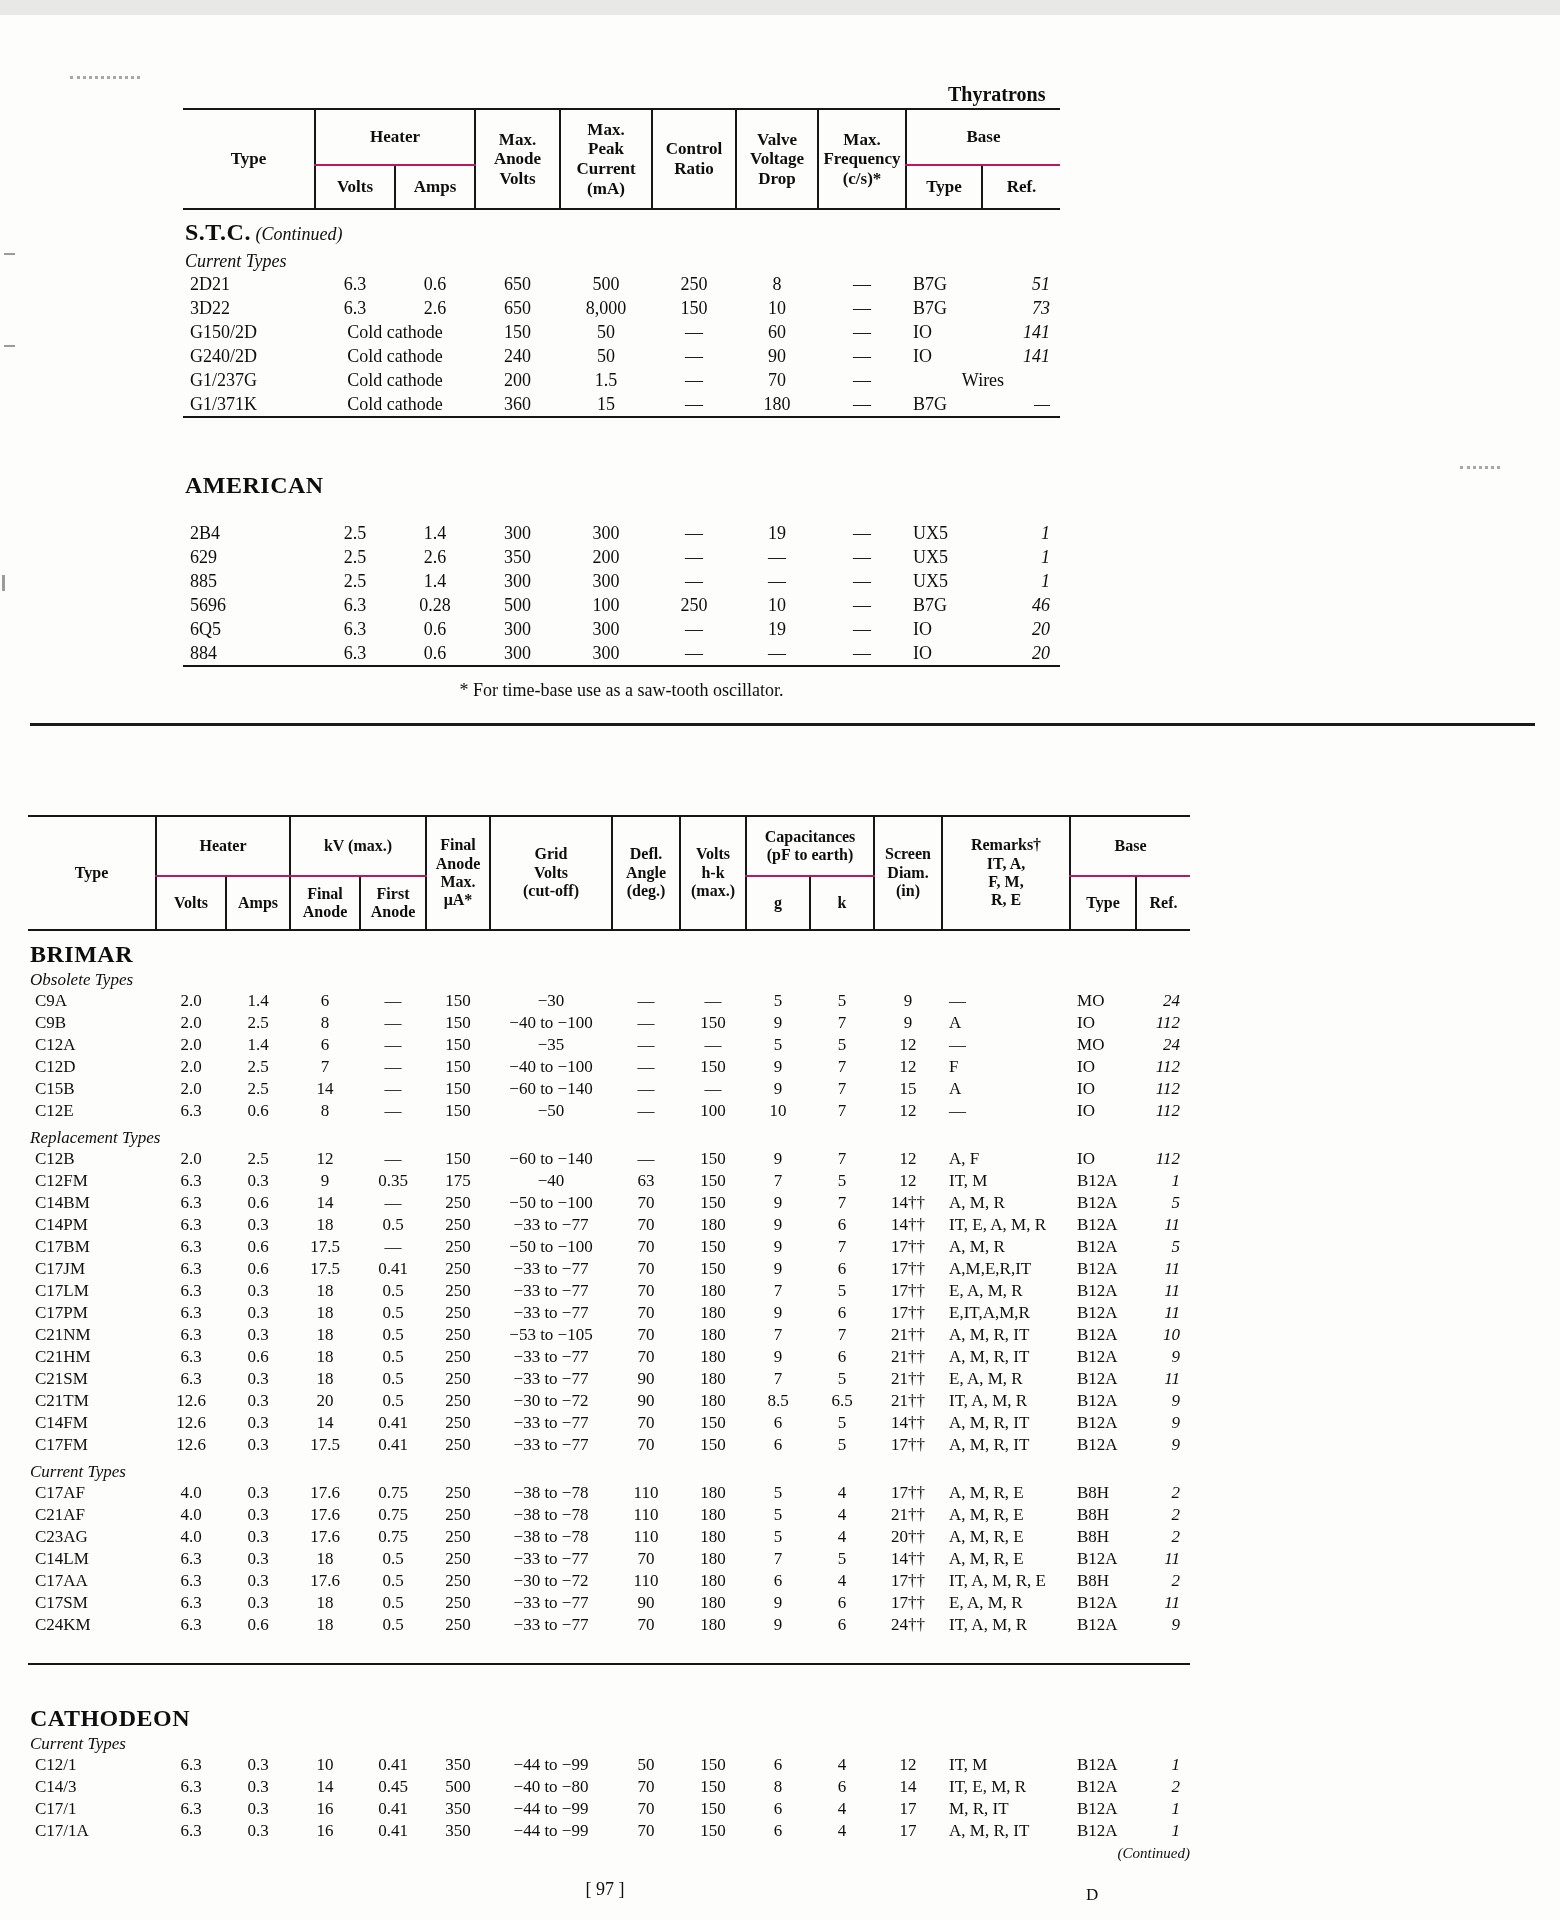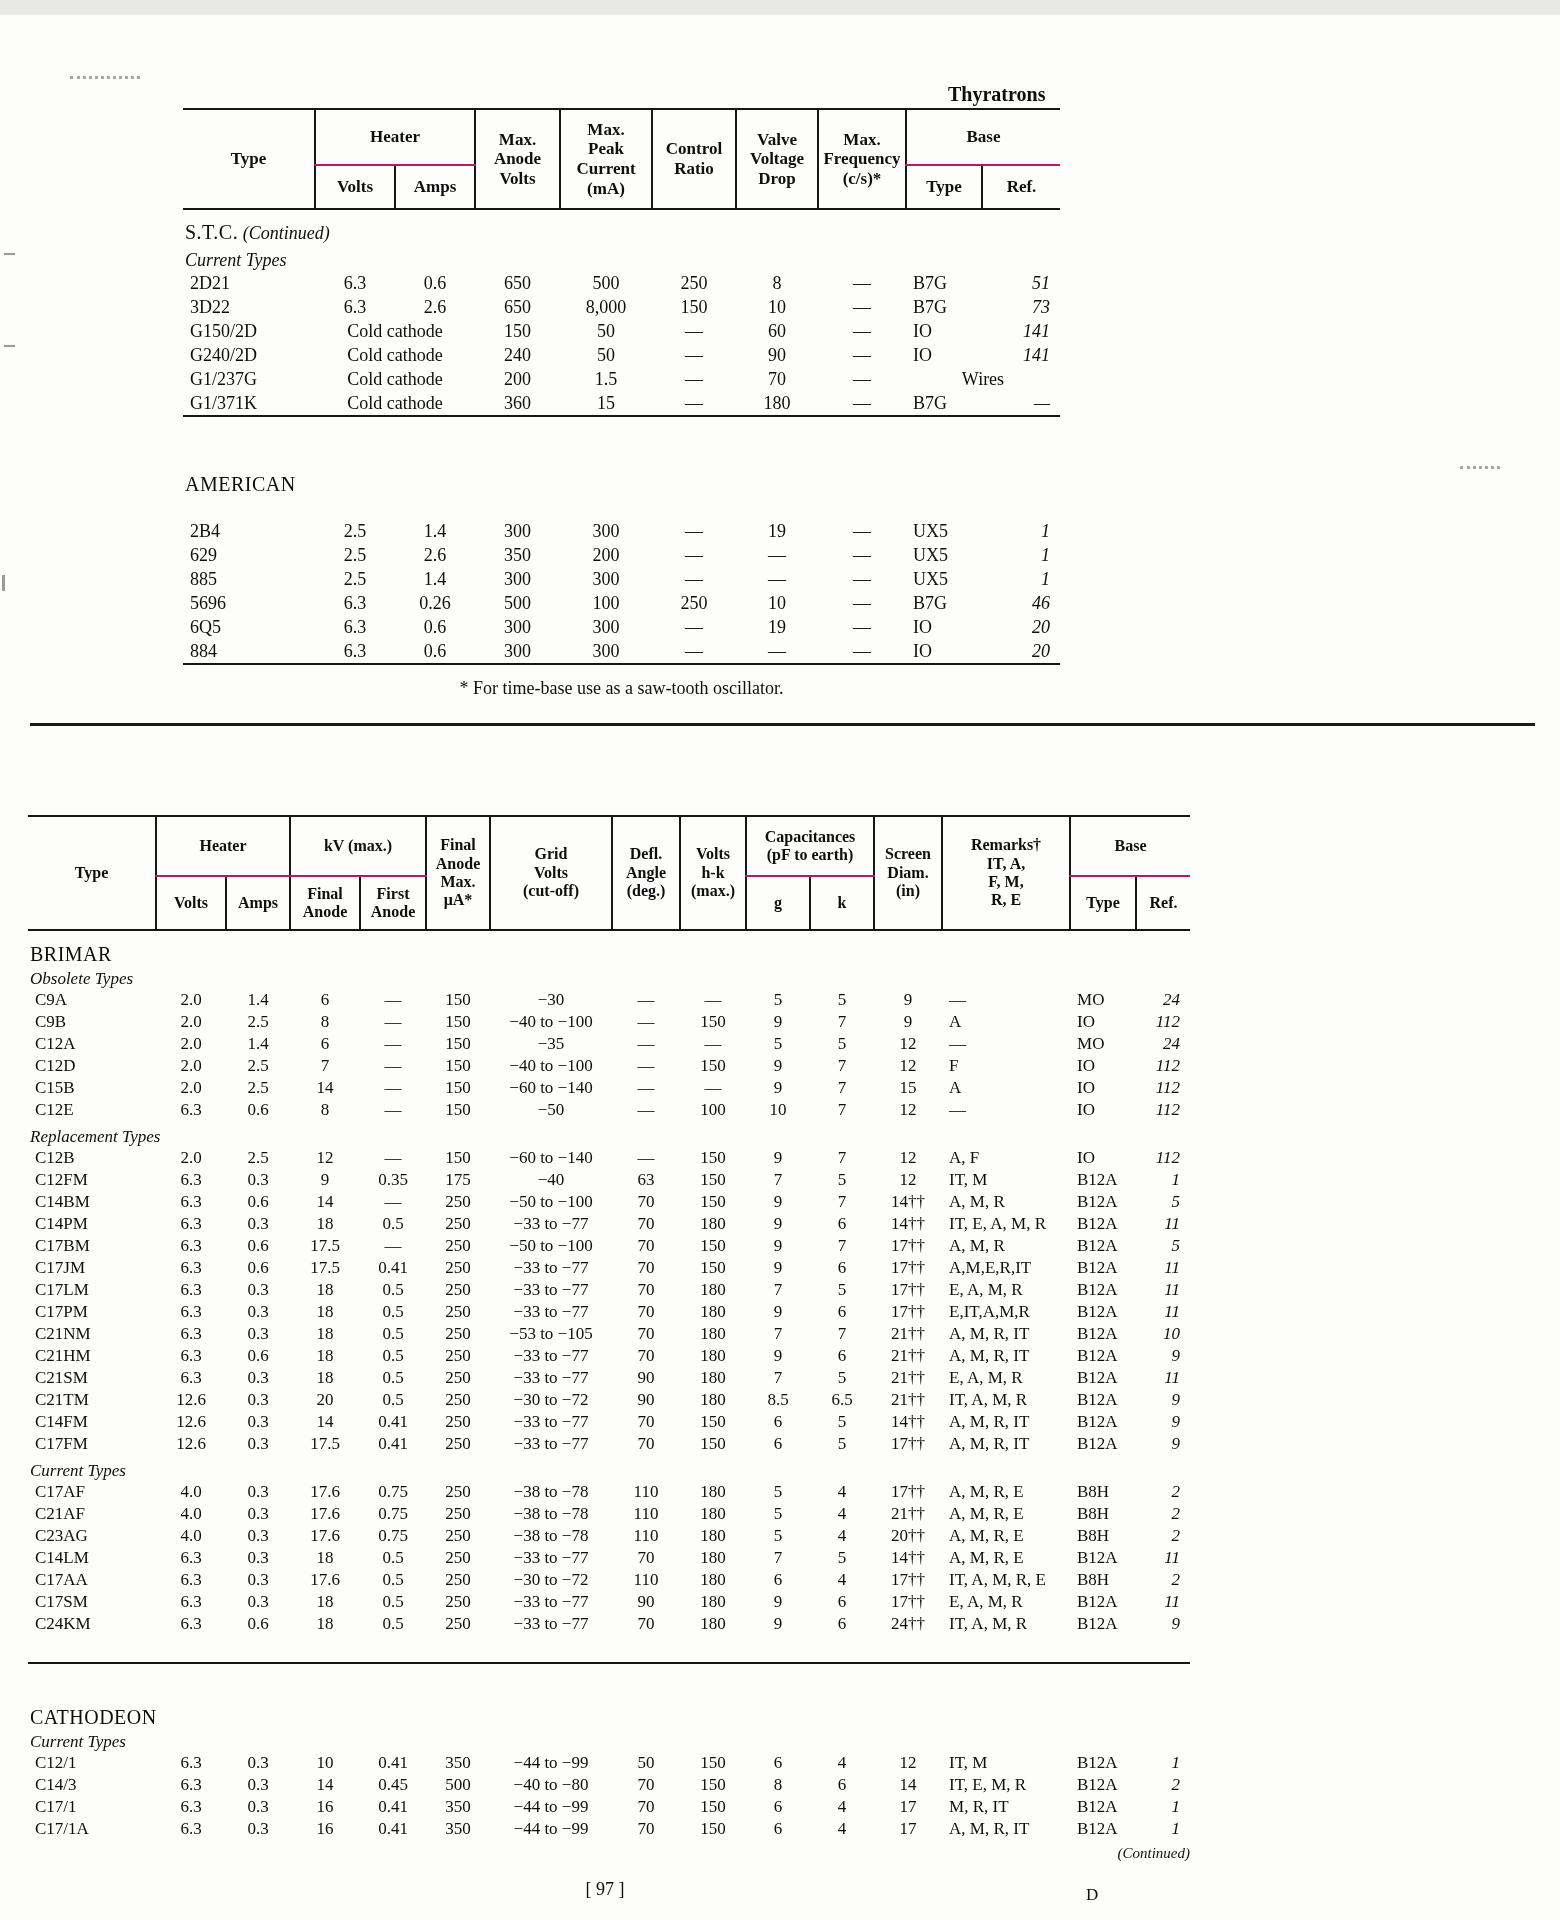--- a/index.html
+++ b/index.html
@@ -33,21 +33,21 @@
   
   #table1-wrap { left: 183px; top: 93px; width: 877px; }
   #table1 thead tr:nth-child(1) th { height: 56px; font-size: 17px; }
   #table1 thead tr:nth-child(2) th { height: 44px; font-size: 17px; }
   #table1 td { font-size: 18px; height: 24px; line-height: 24px; }
   #table1 .sec-row td      { padding: 10px 0 4px 2px; height: auto; }
   #table1 .sec-row.gap td  { padding-top: 46px; padding-bottom: 6px; }
   #table1 .grp-row td      { height: 22px; line-height: 22px; }
   #table1 .rule-row td     { border-top: 2px solid #161616; height: 10px; }
   #table1 .spacer-row td   { height: 16px; }
-  .sec-label { font-size: 20px; font-weight: normal; letter-spacing: .5px; }
+  .sec-label { font-size: 24px; font-weight: bold; letter-spacing: .5px; }
   .sec-note  { font-size: 18px; font-style: italic; font-weight: normal; }
   .grp-label { font-size: 15.5px; font-style: italic; }
   .footnote { text-align: center; font-size: 18px; margin-top: 8px; }
 
   
   #running-head { left: 948px; top: 68px; font-size: 20px; font-weight: bold; }
   #divider { left: 30px; top: 708px; width: 1505px; border-top: 3px solid #1a1a1a; height: 0; }
   #crt-title { left: 28px; top: 750px; width: 1162px; text-align: center;
                font-size: 30px; font-weight: bold; letter-spacing: 1px; word-spacing: 10px; }
   #continued-note { left: 1010px; top: 1830px; width: 180px; text-align: right;
@@ -253,21 +253,21 @@
             <td class="al-c">300</td>
             <td class="al-c">—</td>
             <td class="al-c">—</td>
             <td class="al-c">—</td>
             <td class="al-l">UX5</td>
             <td class="al-r">1</td>
           </tr>
           <tr>
             <td class="al-l">5696</td>
             <td class="al-c">6.3</td>
-            <td class="al-c">0.26</td>
+            <td class="al-c">0.28</td>
             <td class="al-c">500</td>
             <td class="al-c">100</td>
             <td class="al-c">250</td>
             <td class="al-c">10</td>
             <td class="al-c">—</td>
             <td class="al-l">B7G</td>
             <td class="al-r">46</td>
           </tr>
           <tr>
             <td class="al-l">6Q5</td>

